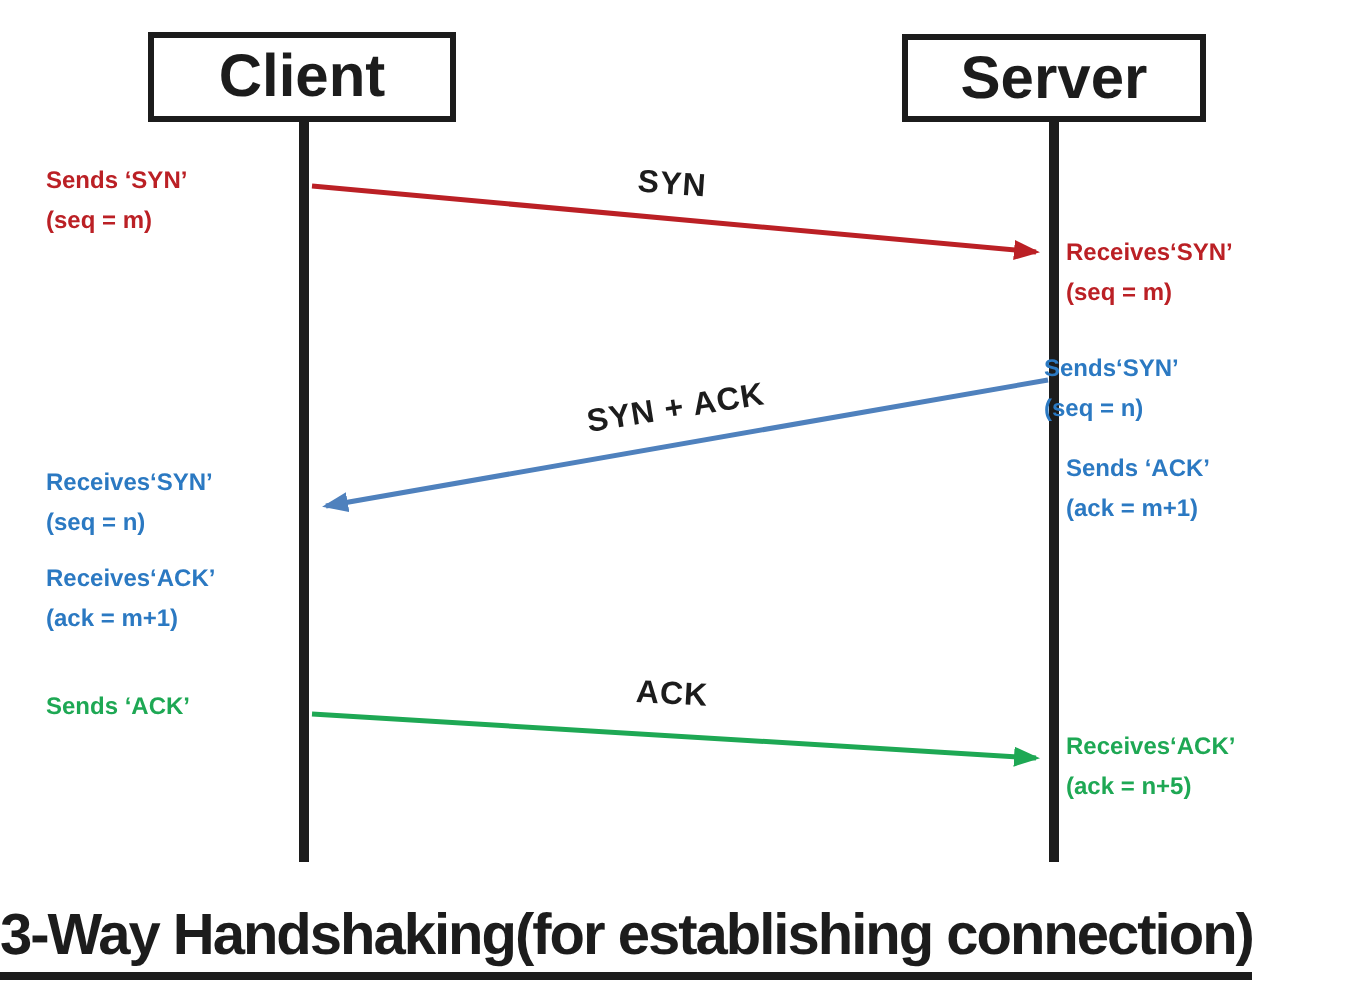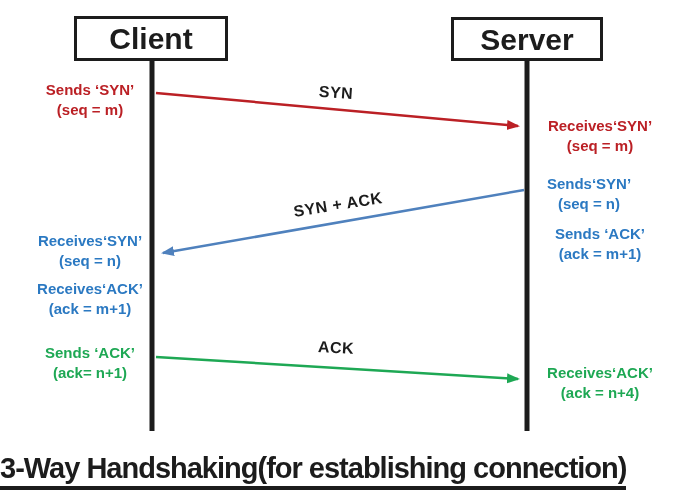--- a/index.html
+++ b/index.html
@@ -19,23 +19,23 @@
     text-align: center;
     font-weight: bold;
     font-size: 30px;
     color: var(--ink);
     line-height: 40px;
   }
   svg.layer { position: absolute; left: 0; top: 0; pointer-events: none; }
   .note {
     position: absolute;
     width: 134px;
-    text-align: center;
+    text-align: left;
     font-weight: bold;
-    font-size: 15px;
+    font-size: 12px;
     line-height: 20px;
     white-space: nowrap;
   }
   .c-red   { color: var(--red); }
   .c-blue  { color: var(--blue); }
   .c-green { color: var(--green); }
   .arrow-label {
     position: absolute;
     width: 130px;
     text-align: center;
@@ -105,37 +105,36 @@
   <div class="note c-blue" style="left:23px; top:231px;">
     <div>Receives‘SYN’</div>
     <div>(seq = n)</div>
   </div>
   <div class="note c-blue" style="left:23px; top:279px;">
     <div>Receives‘ACK’</div>
     <div>(ack = m+1)</div>
   </div>
   <div class="note c-green" style="left:23px; top:343px;">
     <div>Sends ‘ACK’</div>
-    <div>(ack= n+1)</div>
   </div>
 
   <div class="note c-red" style="left:533px; top:116px;">
     <div>Receives‘SYN’</div>
     <div>(seq = m)</div>
   </div>
   <div class="note c-blue" style="left:522px; top:174px;">
     <div>Sends‘SYN’</div>
     <div>(seq = n)</div>
   </div>
   <div class="note c-blue" style="left:533px; top:224px;">
     <div>Sends ‘ACK’</div>
     <div>(ack = m+1)</div>
   </div>
   <div class="note c-green" style="left:533px; top:363px;">
     <div>Receives‘ACK’</div>
-    <div>(ack = n+4)</div>
+    <div>(ack = n+5)</div>
   </div>
 
   <div class="title-bar">
     <span class="title-text">3-Way Handshaking(for establishing connection)</span>
   </div>
 
 </div>
 
 </body></html>

